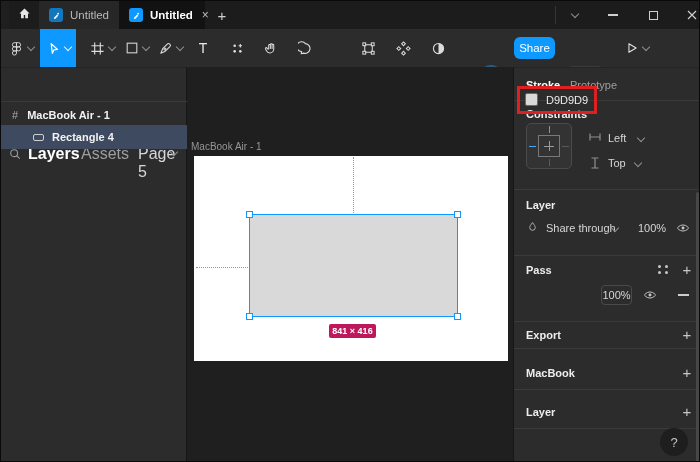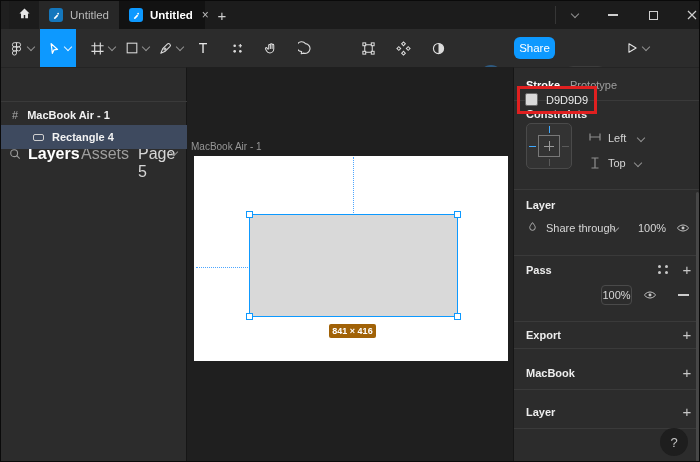--- a/index.html
+++ b/index.html
@@ -54,21 +54,21 @@
   .rect-glyph { width:11px; height:7px; border:1.2px solid #cfcfcf; border-radius:2px; }
 
   
   .canvas { position:absolute; left:186px; top:66px; width:326px; height:396px; background:#1f1f1f; overflow:hidden; }
   .frame-label { position:absolute; left:4px; top:74px; font-size:10px; color:#969696; cursor:pointer; }
   .frame { position:absolute; left:7px; top:89px; width:314px; height:205px; background:#ffffff; }
   .sel-rect { position:absolute; left:55px; top:58px; width:209px; height:103px; background:#d9d9d9; border:1.5px solid #0d99ff; }
   .handle { position:absolute; width:7px; height:7px; background:#fff; border:1.3px solid #0d99ff; }
   .vdash { position:absolute; left:159px; top:1px; width:0; height:58px; border-left:1.3px dotted #4da6ff; }
   .hdash { position:absolute; left:2px; top:111px; width:54px; height:0; border-top:1.3px dotted #4da6ff; }
-  .size-badge { position:absolute; left:142px; top:257px; width:47px; height:14px; background:#a16207; border-radius:2px; color:#fff; font-size:9px; font-weight:700; display:flex; align-items:center; justify-content:center; }
+  .size-badge { position:absolute; left:142px; top:257px; width:47px; height:14px; background:#be185d; border-radius:2px; color:#fff; font-size:9px; font-weight:700; display:flex; align-items:center; justify-content:center; }
 
   
   .cons-box { position:absolute; left:12px; top:55px; width:46px; height:46px; background:#333333; border:1px solid #4a4a4a; border-radius:5px; cursor:pointer; }
   .cons-inner { position:absolute; left:11px; top:11px; width:22px; height:22px; border:1px solid #787878; }
   .cons-plus-h { position:absolute; left:17px; top:21.5px; width:10px; height:1.2px; background:#9a9a9a; }
   .cons-plus-v { position:absolute; left:21.5px; top:17px; width:1.2px; height:10px; background:#9a9a9a; }
   .tick { position:absolute; background:#5a5a5a; }
   .tick.blue { background:#3fa9ff; }
   .pct-field { position:absolute; border:1px solid #4a4a4a; border-radius:4px; font-size:11px; color:#d6d6d6; display:flex; align-items:center; justify-content:center; }
   .red-box { position:absolute; left:3px; top:18px; width:80px; height:28px; border:3px solid #e02020; }

